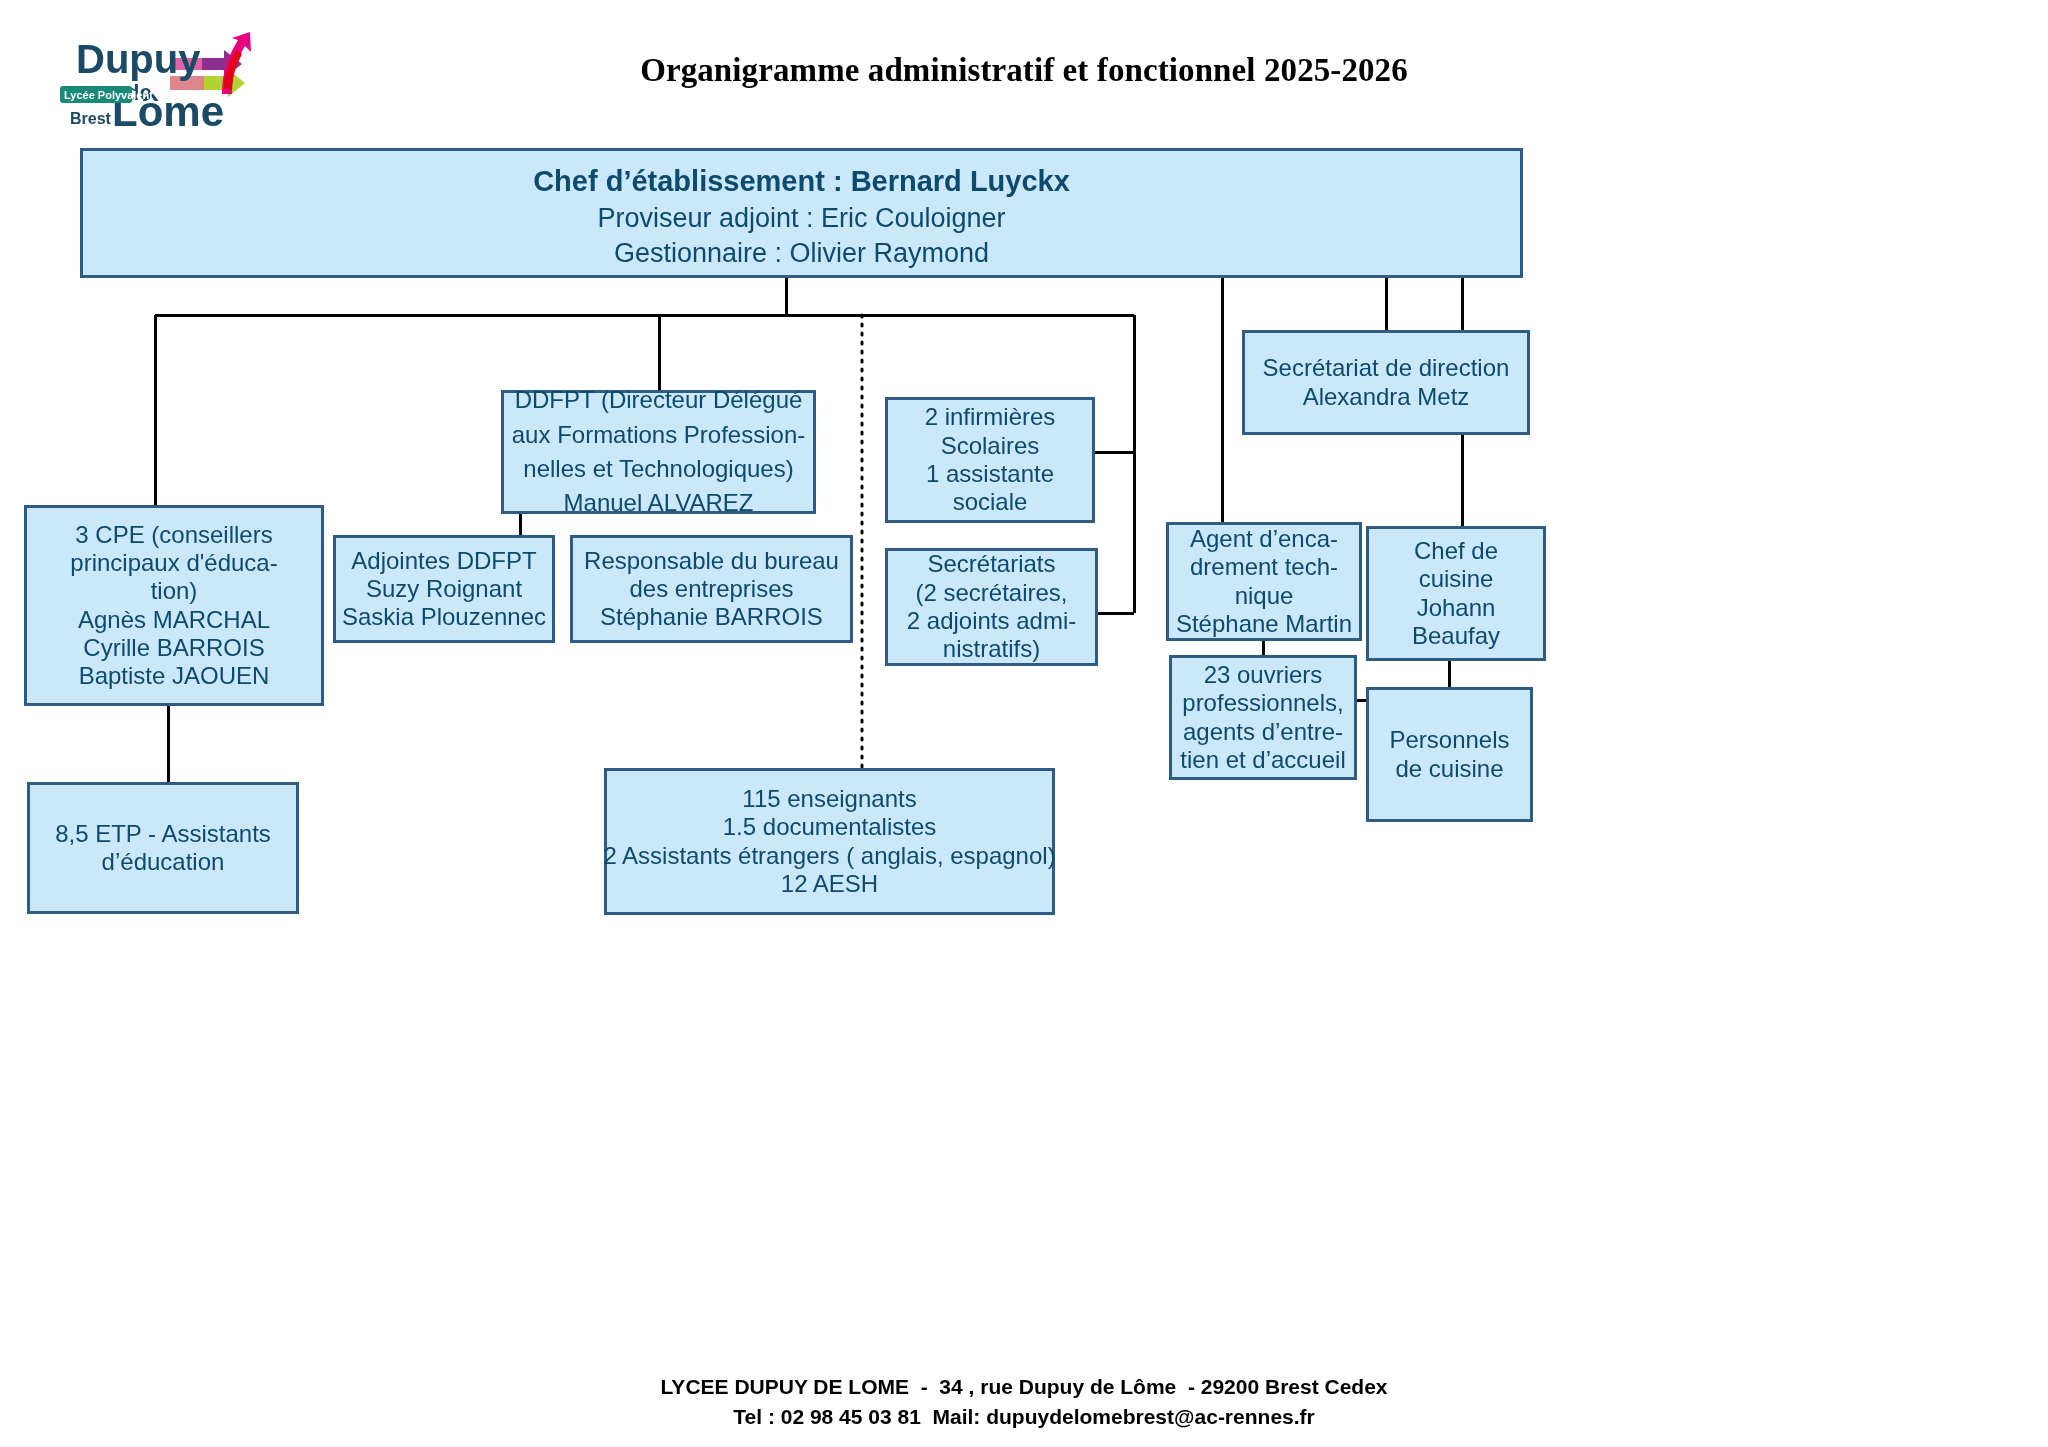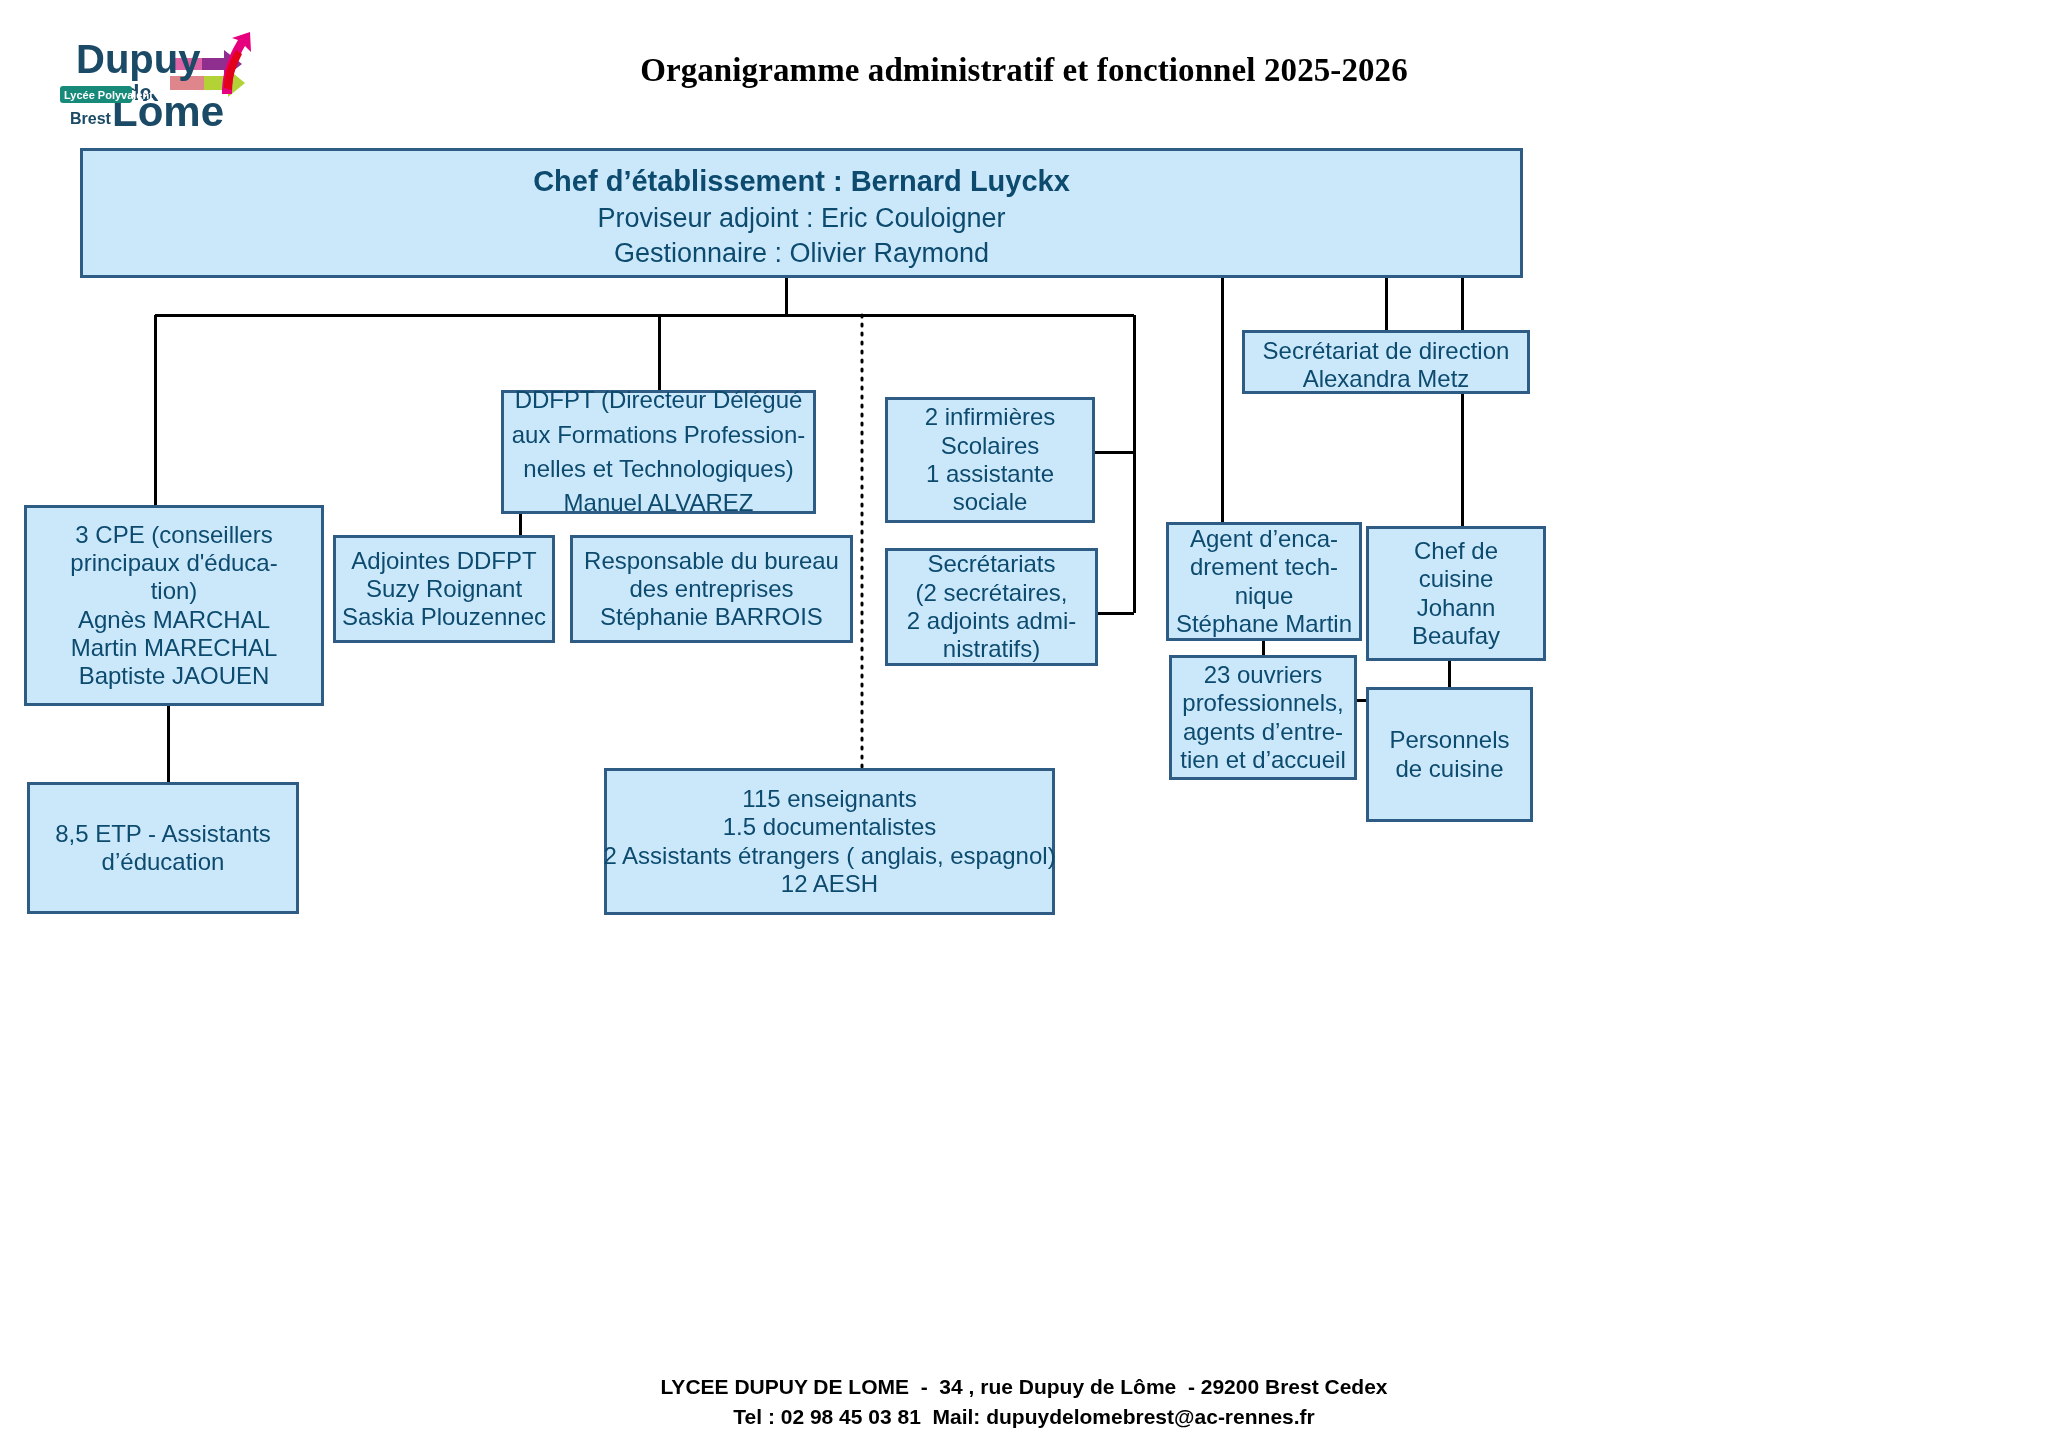--- a/index.html
+++ b/index.html
@@ -89,21 +89,21 @@
   #node-resp   { left: 570px; top: 535px; width: 283px; height: 108px; }
 
   
   #node-ens    { left: 604px; top: 768px; width: 451px; height: 147px; }
 
   
   #node-inf    { left: 885px; top: 397px; width: 210px; height: 126px; }
   #node-secr   { left: 885px; top: 548px; width: 213px; height: 118px; }
 
   
-  #node-secdir { left: 1242px; top: 330px; width: 288px; height: 64px; justify-content: space-between; }
+  #node-secdir { left: 1242px; top: 330px; width: 288px; height: 105px; }
   #node-agent  { left: 1166px; top: 522px; width: 196px; height: 119px; }
   #node-ouvr   { left: 1169px; top: 655px; width: 188px; height: 125px; }
   #node-chef   { left: 1366px; top: 526px; width: 180px; height: 135px; }
   #node-pers   { left: 1366px; top: 687px; width: 167px; height: 135px; }
 
   
   #footer {
     position: absolute;
     left: 0;
     top: 1372px;
@@ -185,21 +185,21 @@
   <span class="ln bold">Chef d’établissement : Bernard Luyckx</span>
   <span class="ln">Proviseur adjoint : Eric Couloigner</span>
   <span class="ln">Gestionnaire : Olivier Raymond</span>
 </div>
 
 <div class="node" id="node-cpe">
   <span class="ln">3 CPE (conseillers</span>
   <span class="ln">principaux d'éduca-</span>
   <span class="ln">tion)</span>
   <span class="ln">Agnès MARCHAL</span>
-  <span class="ln">Martin MARECHAL</span>
+  <span class="ln">Cyrille BARROIS</span>
   <span class="ln">Baptiste JAOUEN</span>
 </div>
 
 <div class="node" id="node-aed">
   <span class="ln">8,5 ETP - Assistants</span>
   <span class="ln">d’éducation</span>
 </div>
 
 <div class="node" id="node-ddfpt">
   <span class="ln">DDFPT (Directeur Délégué</span>

